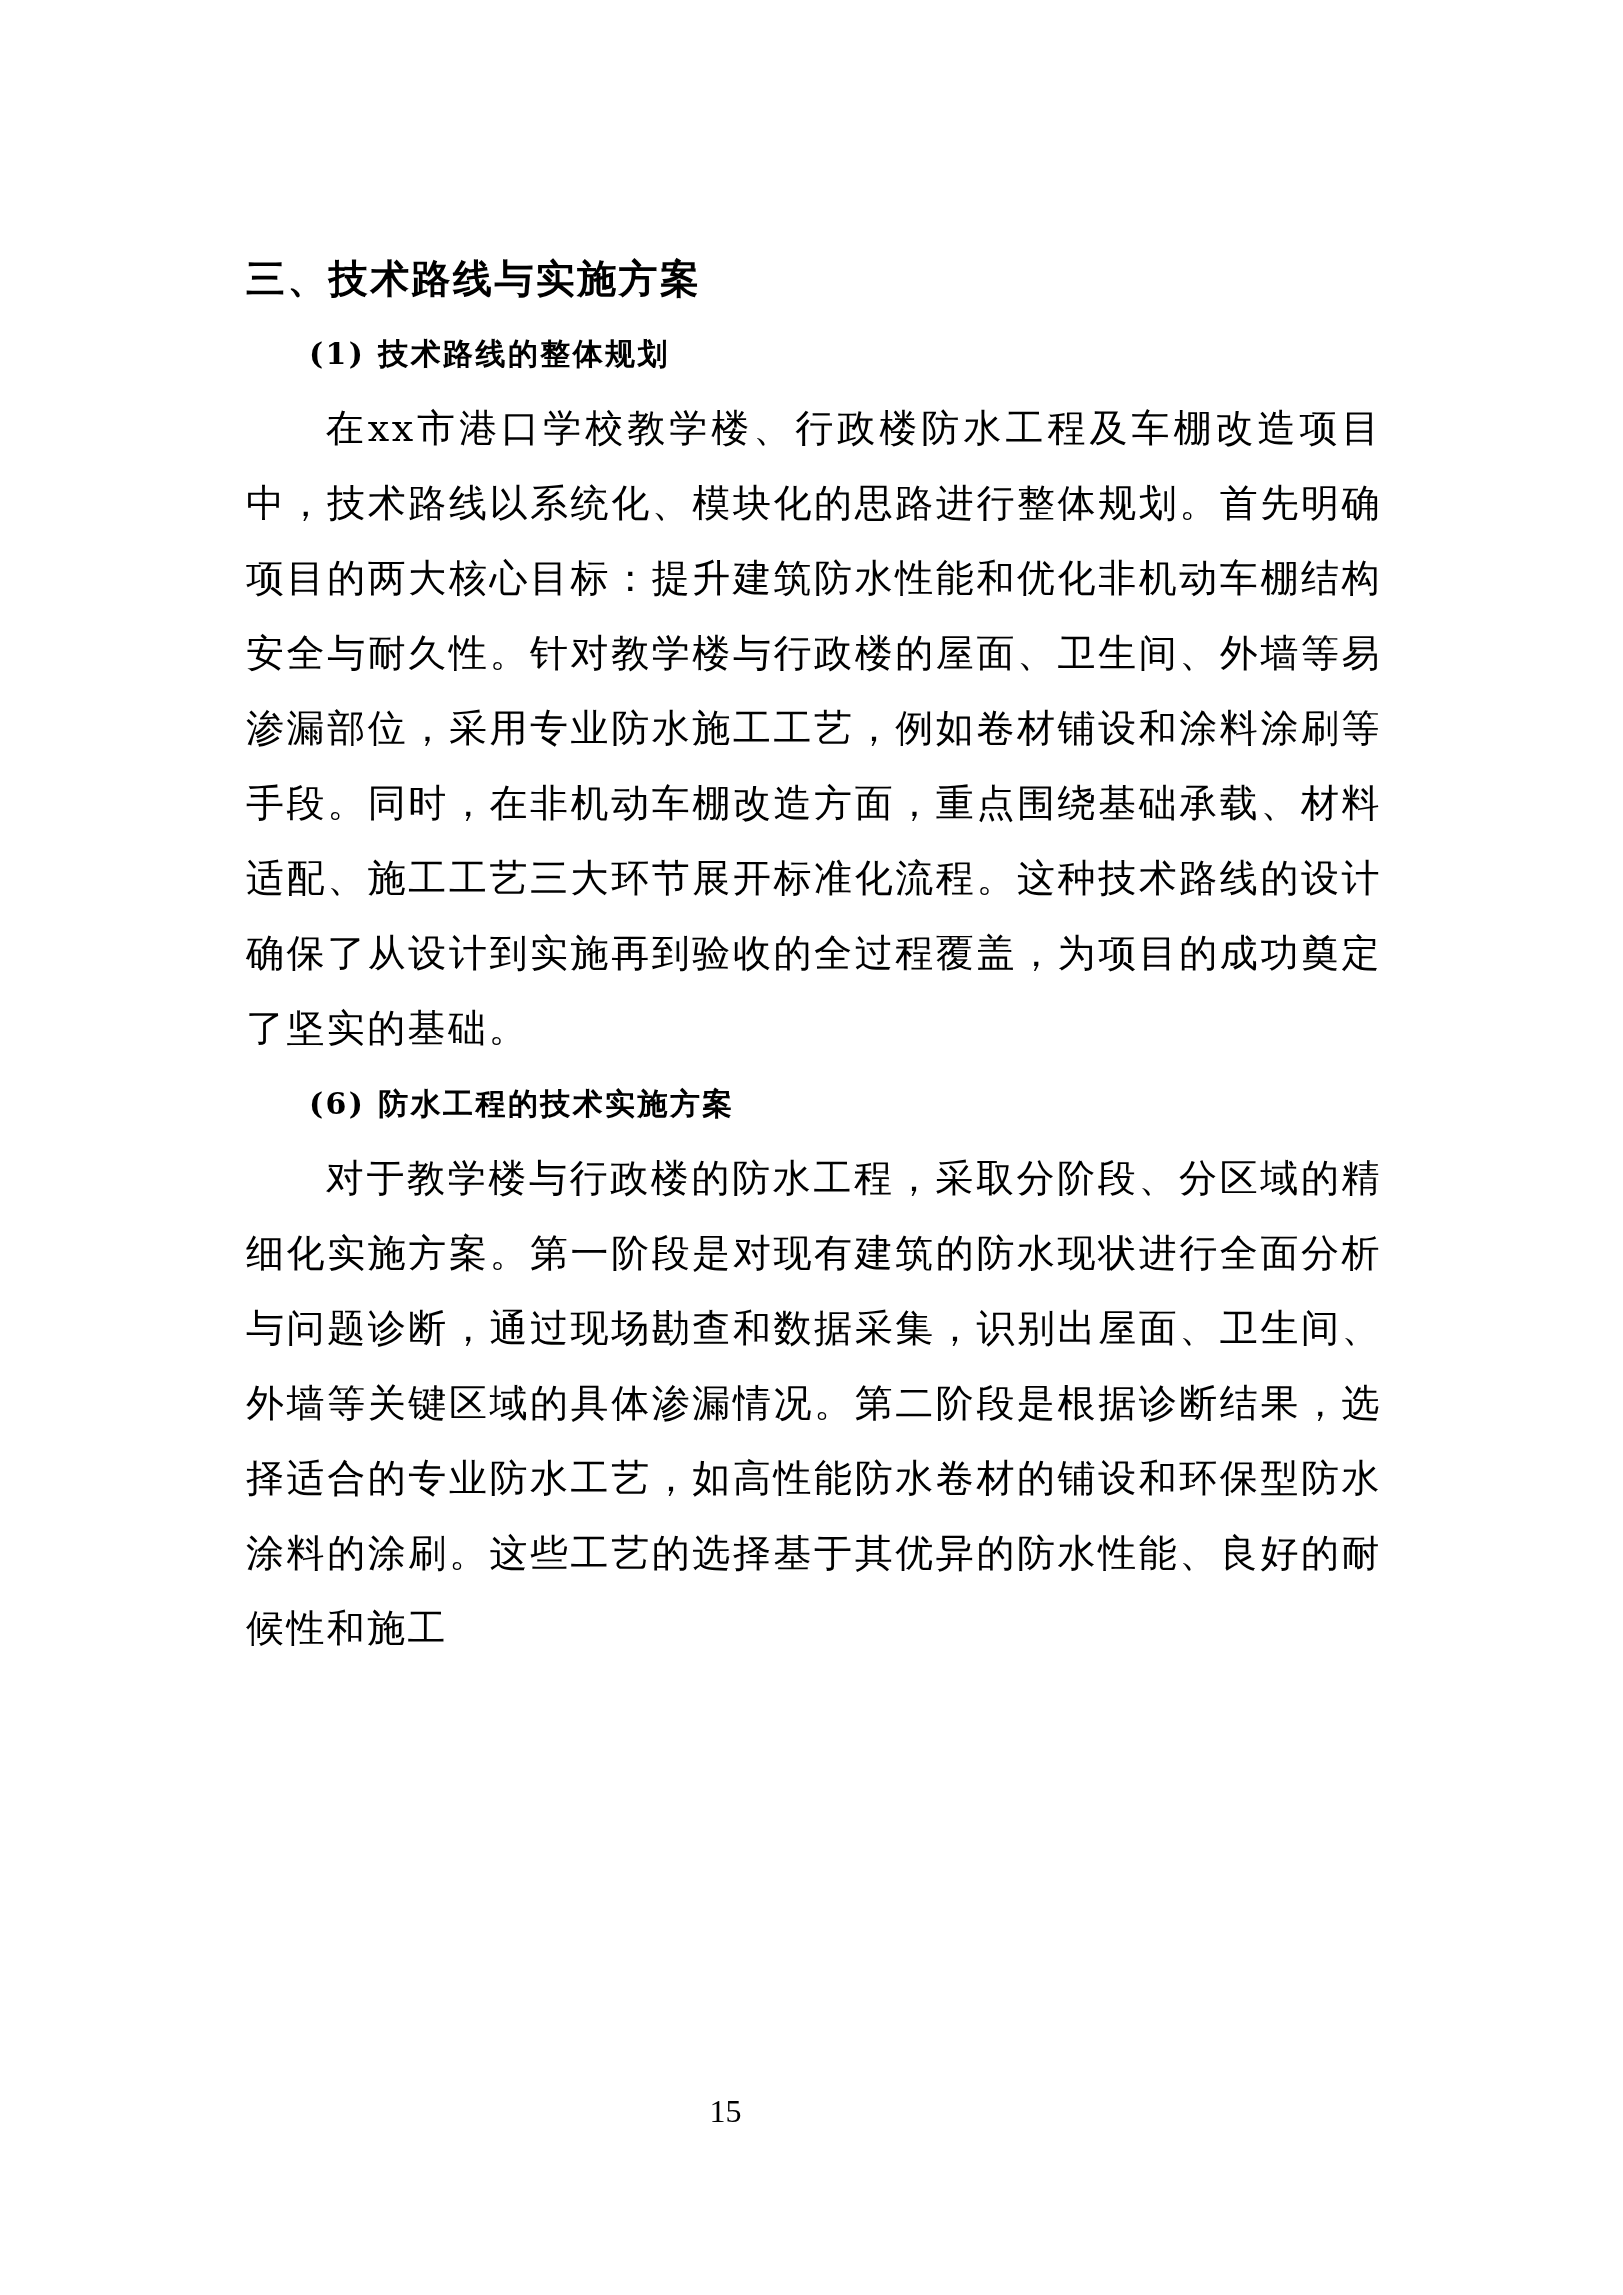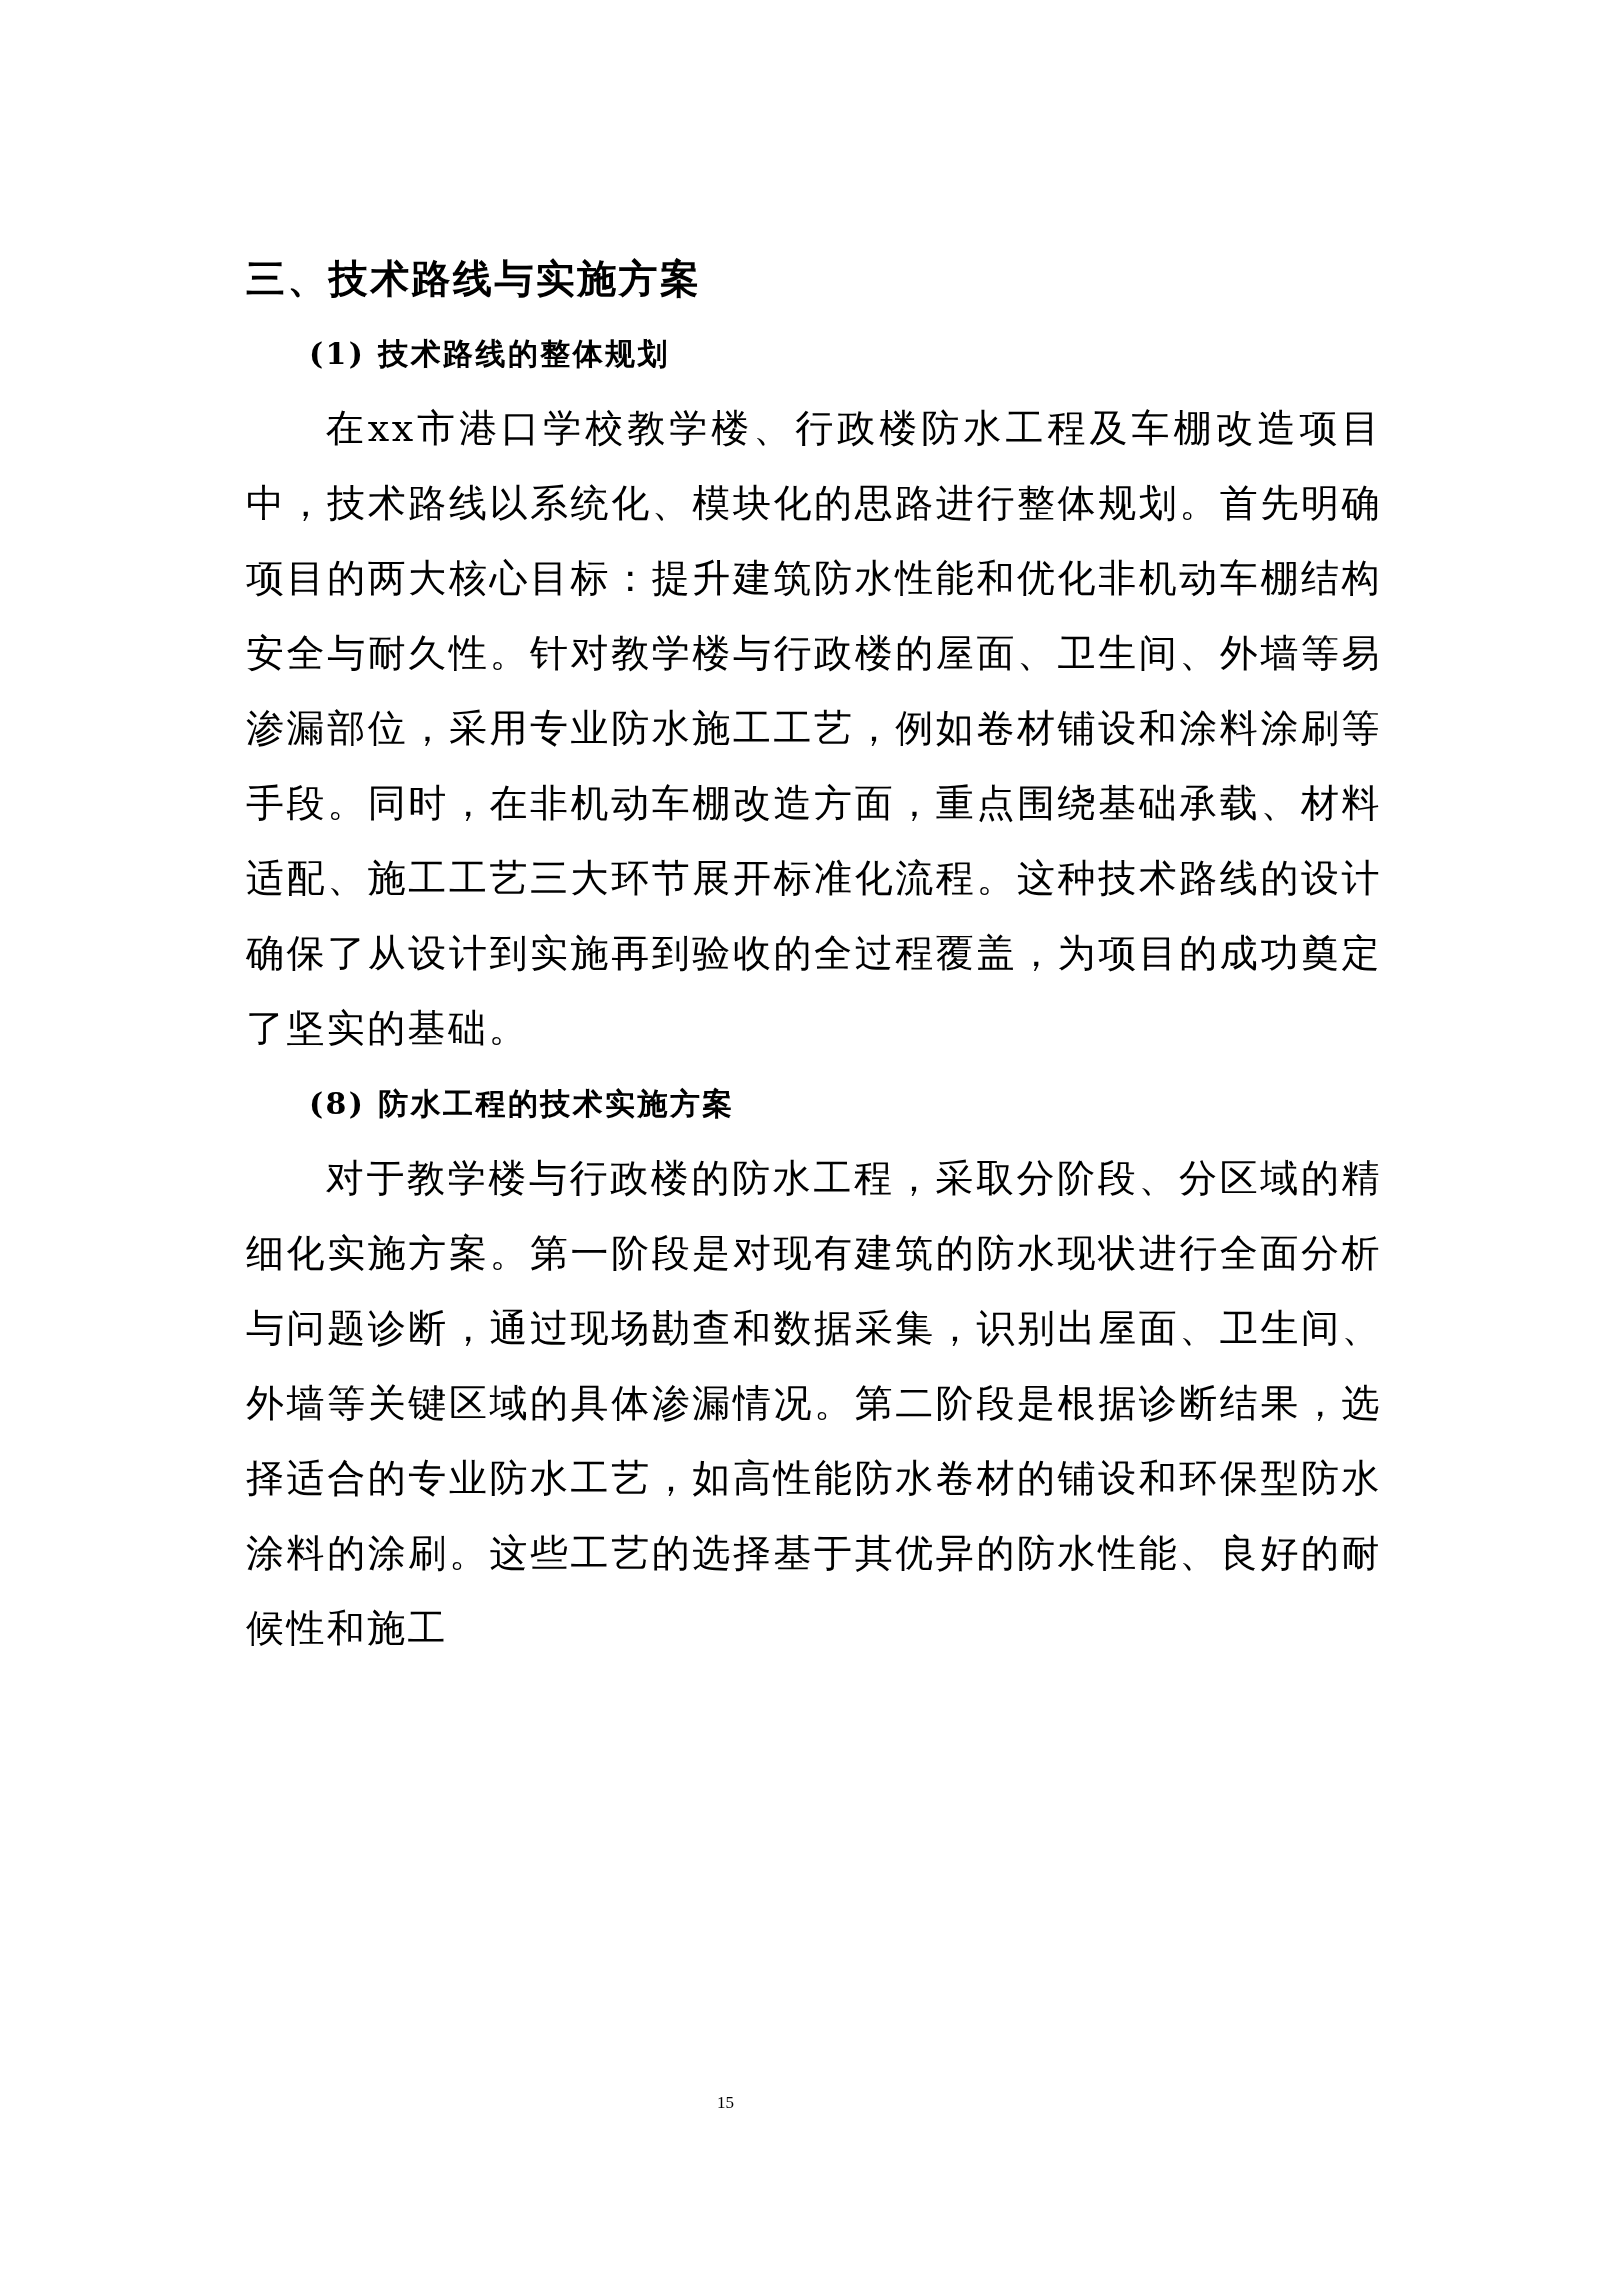--- a/index.html
+++ b/index.html
@@ -40,30 +40,30 @@
       line-height: 75px;
       letter-spacing: 2.4px;
       text-indent: 2.1em;
     }
     .page-number {
       position: absolute;
       top: 2093px;
       left: 0;
       width: 1451px;
       text-align: center;
-      font-size: 17px;
+      font-size: 32px;
       font-family: "Liberation Serif", serif;
     }
   </style>
 </head>
 <body>
 
 <div class="page">
   <div class="gap"></div>
   <h2 class="heading-1">三、技术路线与实施方案</h2>
   <h3 class="heading-2">(1) 技术路线的整体规划</h3>
   <p class="para indent">在xx市港口学校教学楼、行政楼防水工程及车棚改造项目中，技术路线以系统化、模块化的思路进行整体规划。首先明确项目的两大核心目标：提升建筑防水性能和优化非机动车棚结构安全与耐久性。针对教学楼与行政楼的屋面、卫生间、外墙等易渗漏部位，采用专业防水施工工艺，例如卷材铺设和涂料涂刷等手段。同时，在非机动车棚改造方面，重点围绕基础承载、材料适配、施工工艺三大环节展开标准化流程。这种技术路线的设计确保了从设计到实施再到验收的全过程覆盖，为项目的成功奠定了坚实的基础。</p>
-  <h3 class="heading-2">(8) 防水工程的技术实施方案</h3>
+  <h3 class="heading-2">(6) 防水工程的技术实施方案</h3>
   <p class="para indent">对于教学楼与行政楼的防水工程，采取分阶段、分区域的精细化实施方案。第一阶段是对现有建筑的防水现状进行全面分析与问题诊断，通过现场勘查和数据采集，识别出屋面、卫生间、外墙等关键区域的具体渗漏情况。第二阶段是根据诊断结果，选择适合的专业防水工艺，如高性能防水卷材的铺设和环保型防水涂料的涂刷。这些工艺的选择基于其优异的防水性能、良好的耐候性和施工</p>
 </div>
 
 <div class="page-number">15</div>
 
 
 </body></html>

